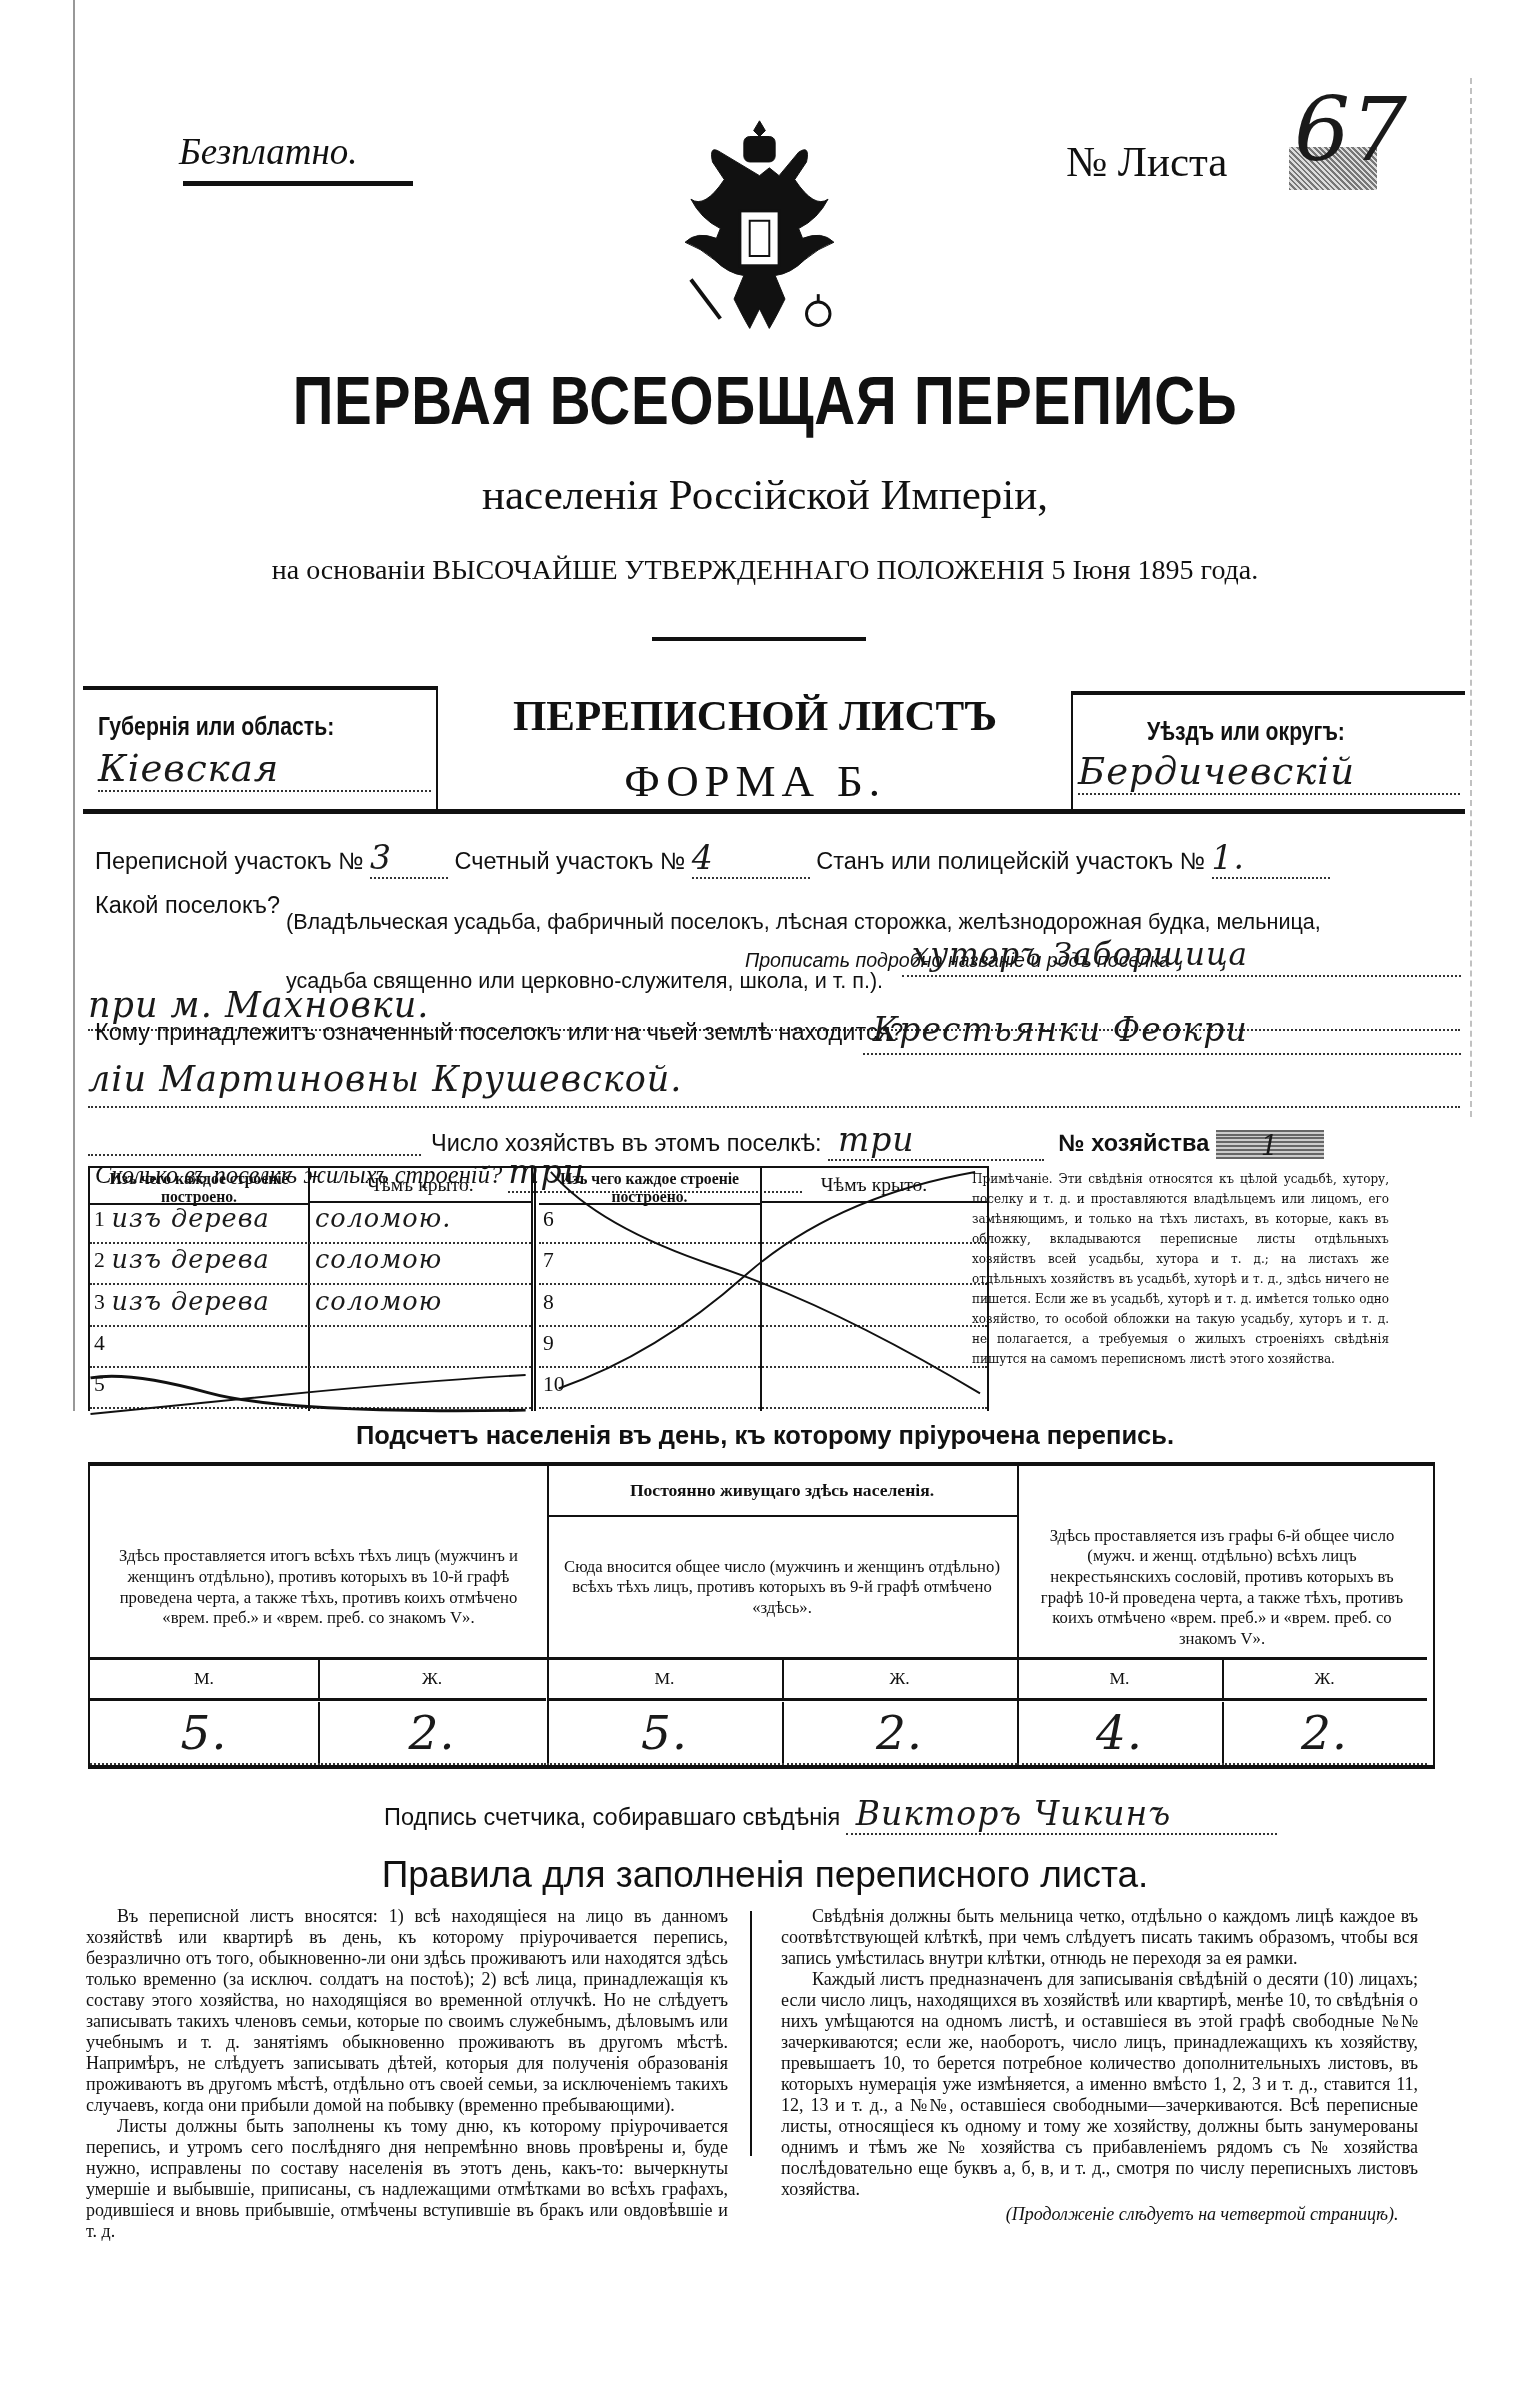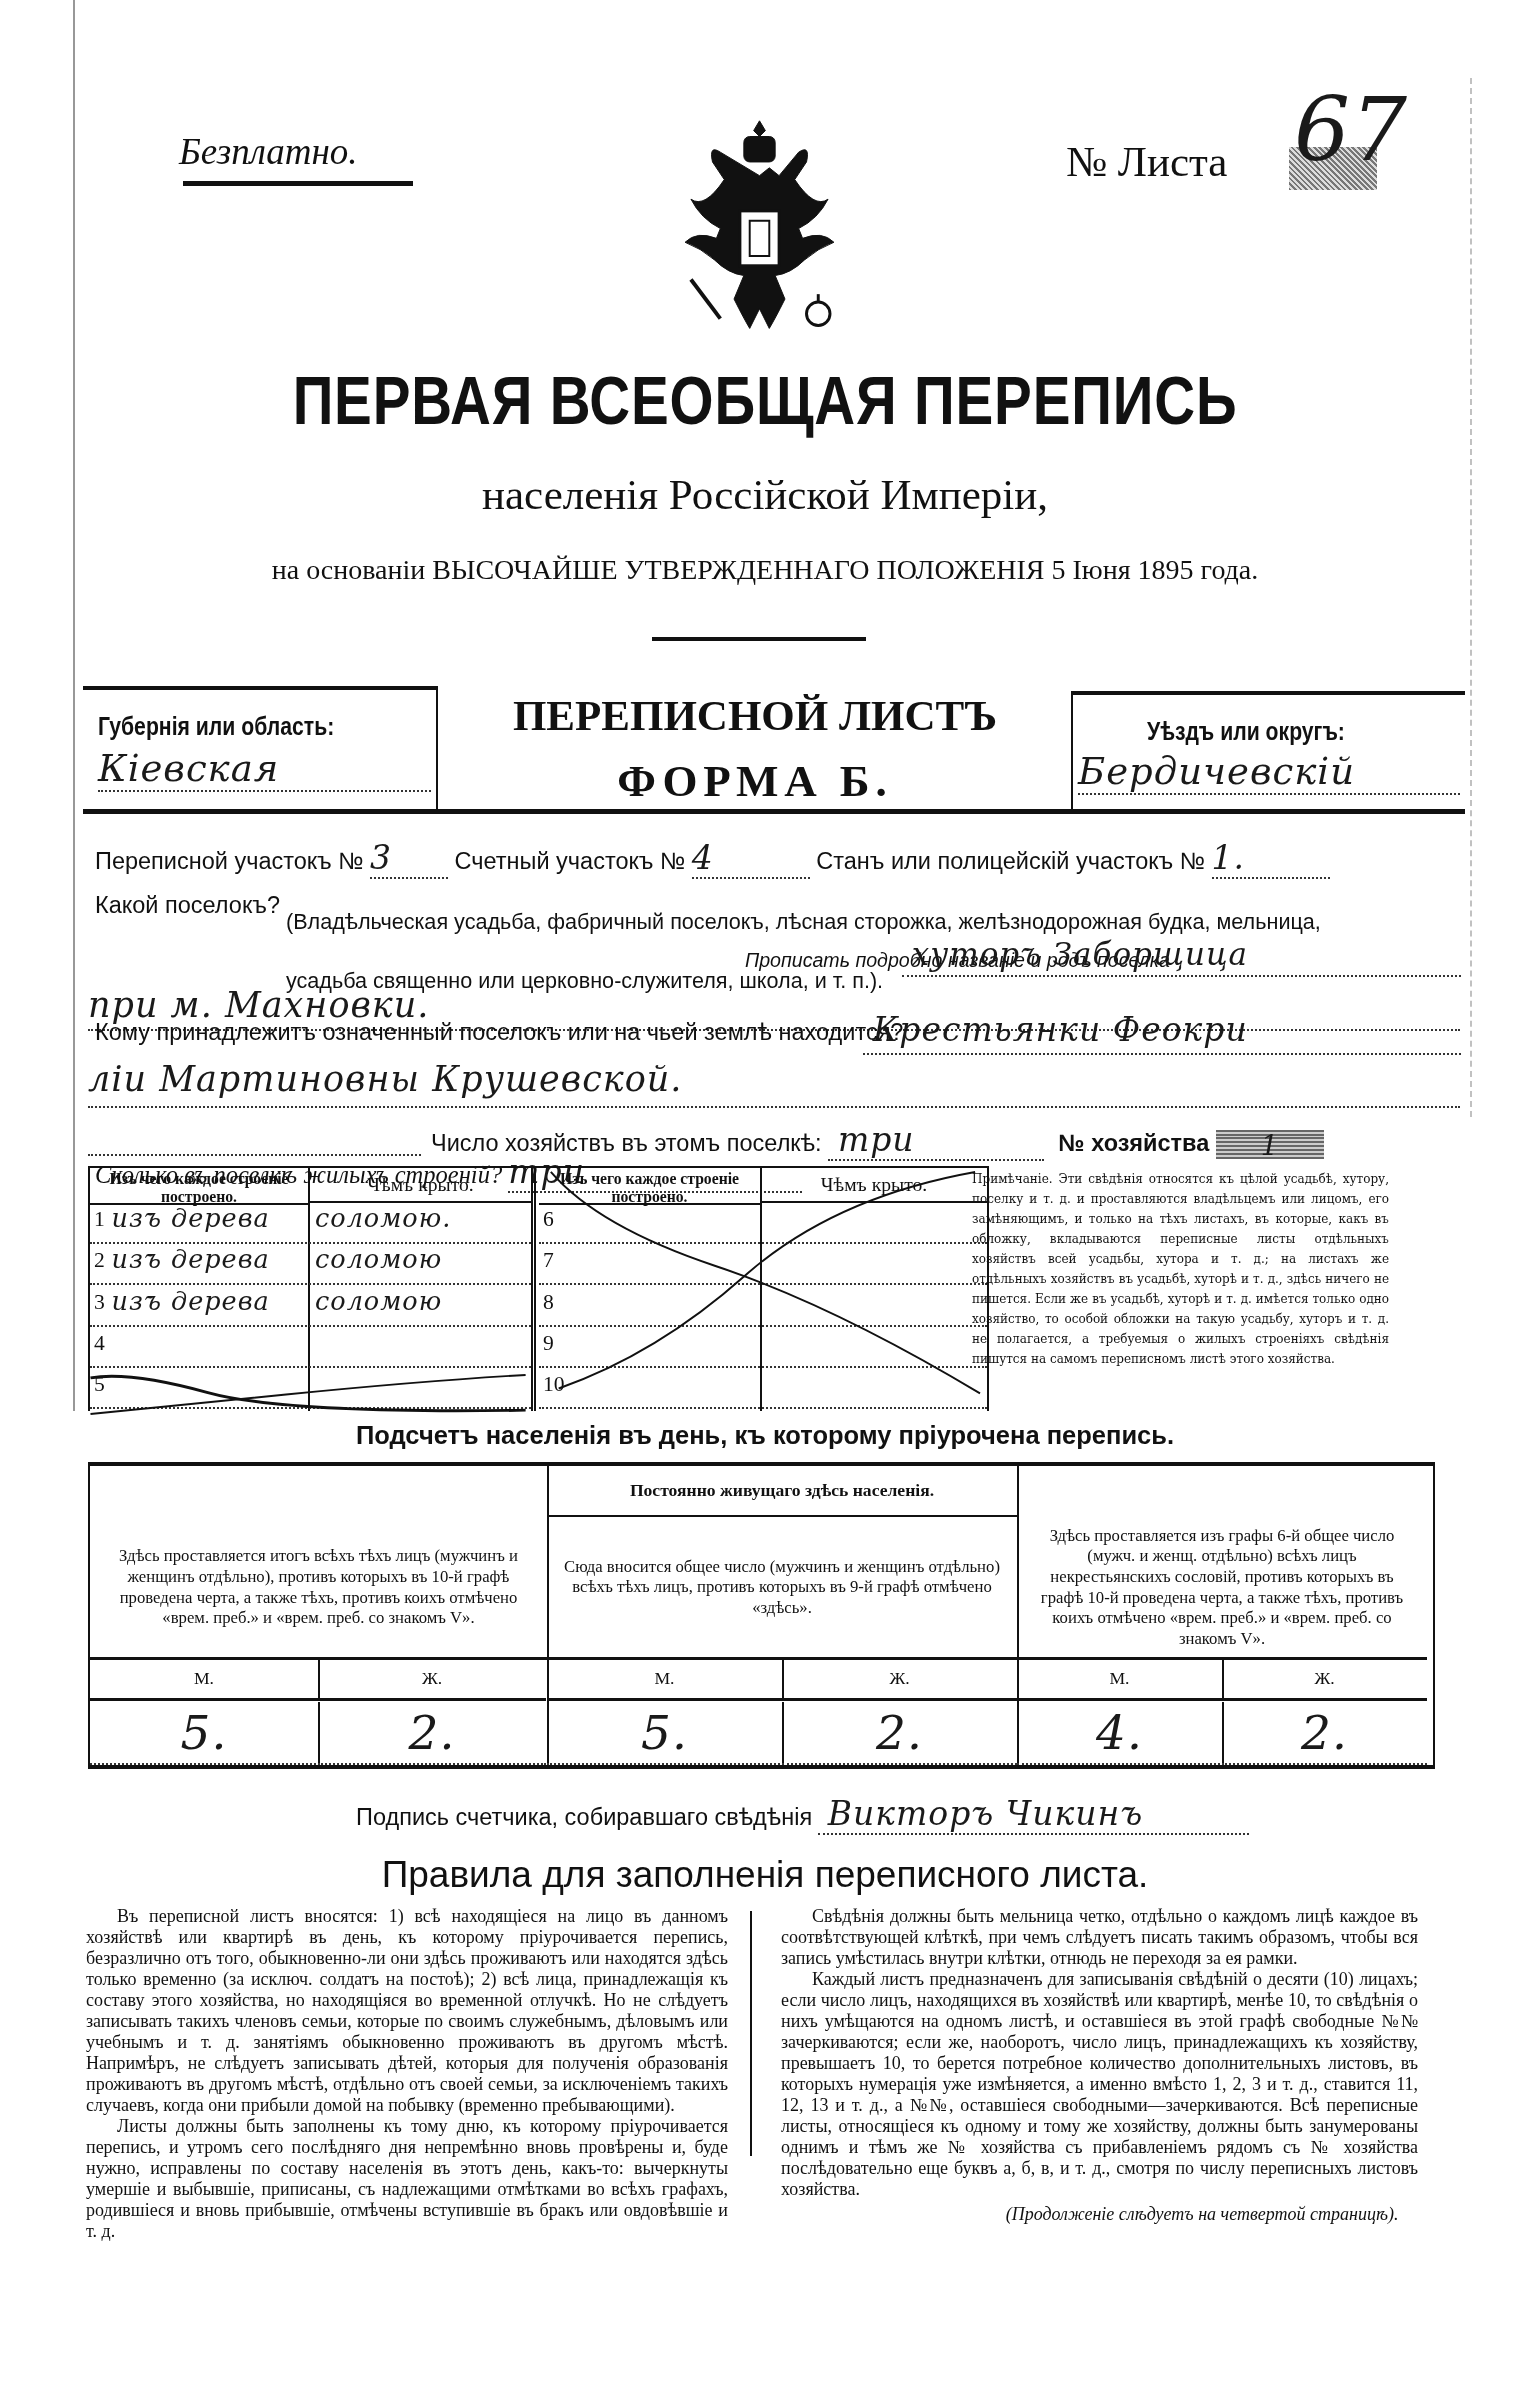--- a/index.html
+++ b/index.html
@@ -30,21 +30,21 @@
   #left-box-top { left:83px; top:686px; width:353px; }
   #left-box-side { left:436px; top:686px; width:2px; height:123px; background:#111; }
   #right-box-top { left:1073px; top:691px; width:392px; }
   #right-box-side { left:1071px; top:691px; width:2px; height:123px; background:#111; }
   #hboxes-bottom { left:83px; top:809px; width:1382px; height:4.9px; background:#111; }
   #gub-label { left:98px; top:711px; font-size:26.5px; font-weight:bold; font-family:"Liberation Sans",sans-serif; transform:scaleX(.8); transform-origin:left; }
   #gub-val { left:98px; top:747px; width:333px; font-size:37px; height:43px; }
   #uezd-label { left:1147px; top:716px; font-size:26.5px; font-weight:bold; font-family:"Liberation Sans",sans-serif; transform:scaleX(.8); transform-origin:left; }
   #uezd-val { left:1078px; top:750px; width:382px; font-size:37px; height:43px; }
   #sheet-title { left:461px; top:691px; width:588px; text-align:center; font-size:43px; font-weight:bold; font-family:"Liberation Serif",serif; }
-  #form-title { left:461px; top:755px; width:588px; text-align:center; font-size:45px; font-weight:bold; letter-spacing:5.9px; }
+  #form-title { left:461px; top:755px; width:588px; text-align:center; font-size:45px; font-weight:normal; letter-spacing:5.9px; }
 
   
   .line { font-size:23.5px; white-space:nowrap; }
   .fill { display:inline-block; border-bottom:2px dotted #333; text-align:left; }
   .fill .hand { font-size:33px; }
 
   
   #btable { left:88px; top:1166px; width:897px; height:243px; border:2.9px solid #111; border-bottom:none; }
   .bt-col { position:absolute; top:0; bottom:0; }
   .bt-h { font-size:15.7px; text-align:center; line-height:17.6px;font-weight:bold; }
@@ -56,21 +56,21 @@
   
   #pop-title { left:0; width:1530px; top:1421px; text-align:center; font-size:25.5px; font-weight:bold; font-family:"Liberation Sans",sans-serif; }
   #ptable { left:88px; top:1462px; width:1343px; height:299px; border:2.9px solid #111; border-top:4.9px solid #111; border-bottom:4.9px solid #111; }
   .pcol { position:absolute; top:0; bottom:0; border-right:2px solid #111; }
   .pcol:last-child { border-right:none; }
   .ph { position:absolute; left:0; right:0; top:0; height:49px; border-bottom:2.9px solid #111; display:flex; align-items:center; justify-content:center; text-align:center; font-size:17.6px; font-weight:bold; }
   .pdesc { position:absolute; left:0; right:0; top:52px; height:142px; border-bottom:3.9px solid #111; font-size:16.7px; line-height:20.6px; text-align:center; padding:7.8px 11.8px; box-sizing:border-box; display:flex; align-items:center; justify-content:center; }
   .psub { position:absolute; top:193px; height:39px; border-bottom:3.9px solid #111; display:flex; align-items:center; justify-content:center; font-size:17.6px; }
   .pval { position:absolute; top:236px; height:61px; border-bottom:2px dotted #333; display:flex; align-items:center; justify-content:center; font-size:47px; }
 
-  #sig-line { left:356px; top:1794px; font-size:23.5px; white-space:nowrap; }
+  #sig-line { left:384px; top:1794px; font-size:23.5px; white-space:nowrap; }
 
   
   #rules-title { left:0; width:1530px; top:1854px; text-align:center; font-size:37px; font-family:"Liberation Sans",sans-serif; }
   .col-text { font-size:18px; line-height:21px; text-align:justify; font-family:"Liberation Serif",serif; }
   #rules-left { left:86px; top:1906px; width:642px; }
   #rules-right { left:781px; top:1906px; width:637px; }
   #rules-divider { left:750px; top:1911px; width:2px; height:245px; background:#111; }
   .col-text p { margin:0; text-indent:31px; }
   #continued { text-align:right; font-style:italic; margin-top:3.9px; padding-right:19.6px; }
 </style>

